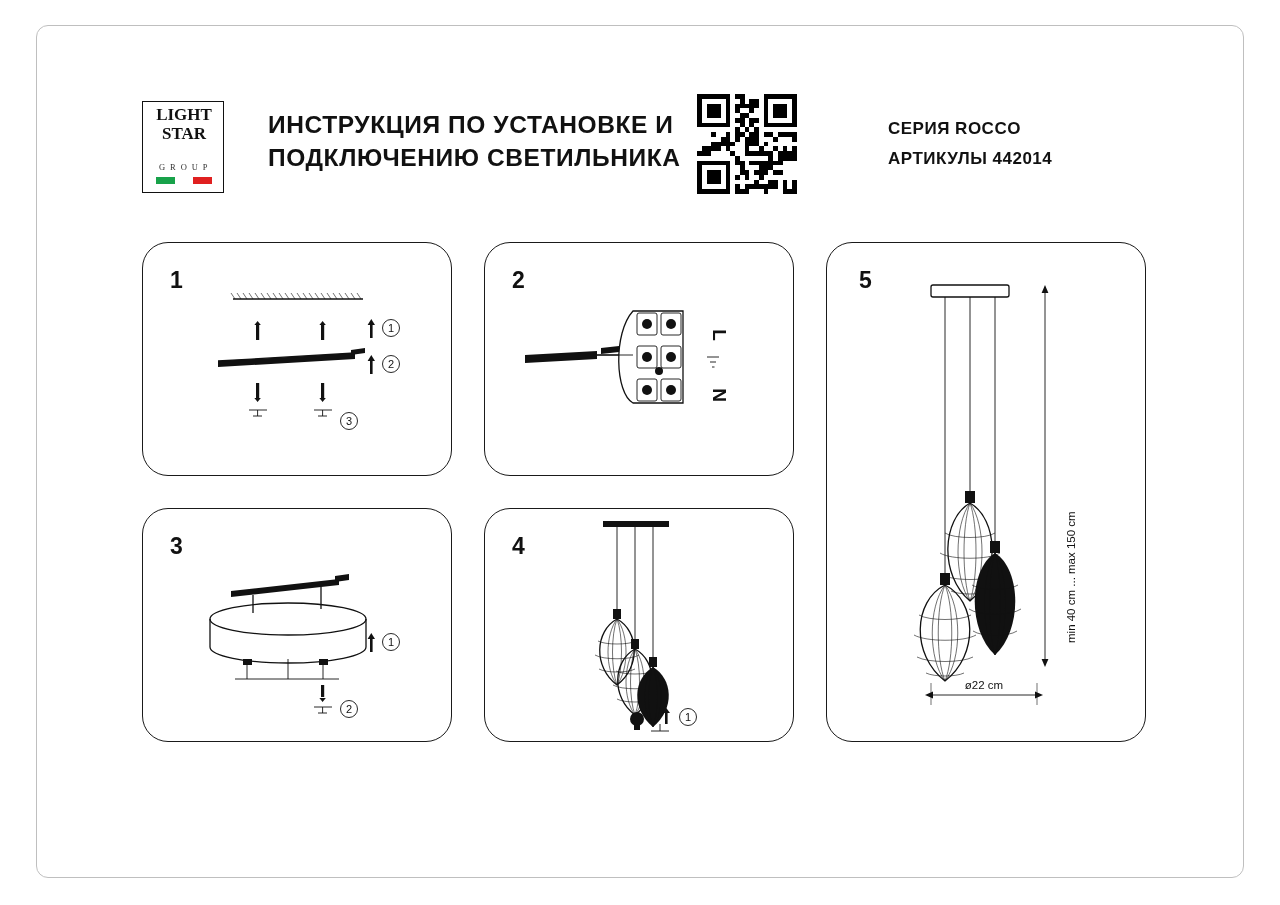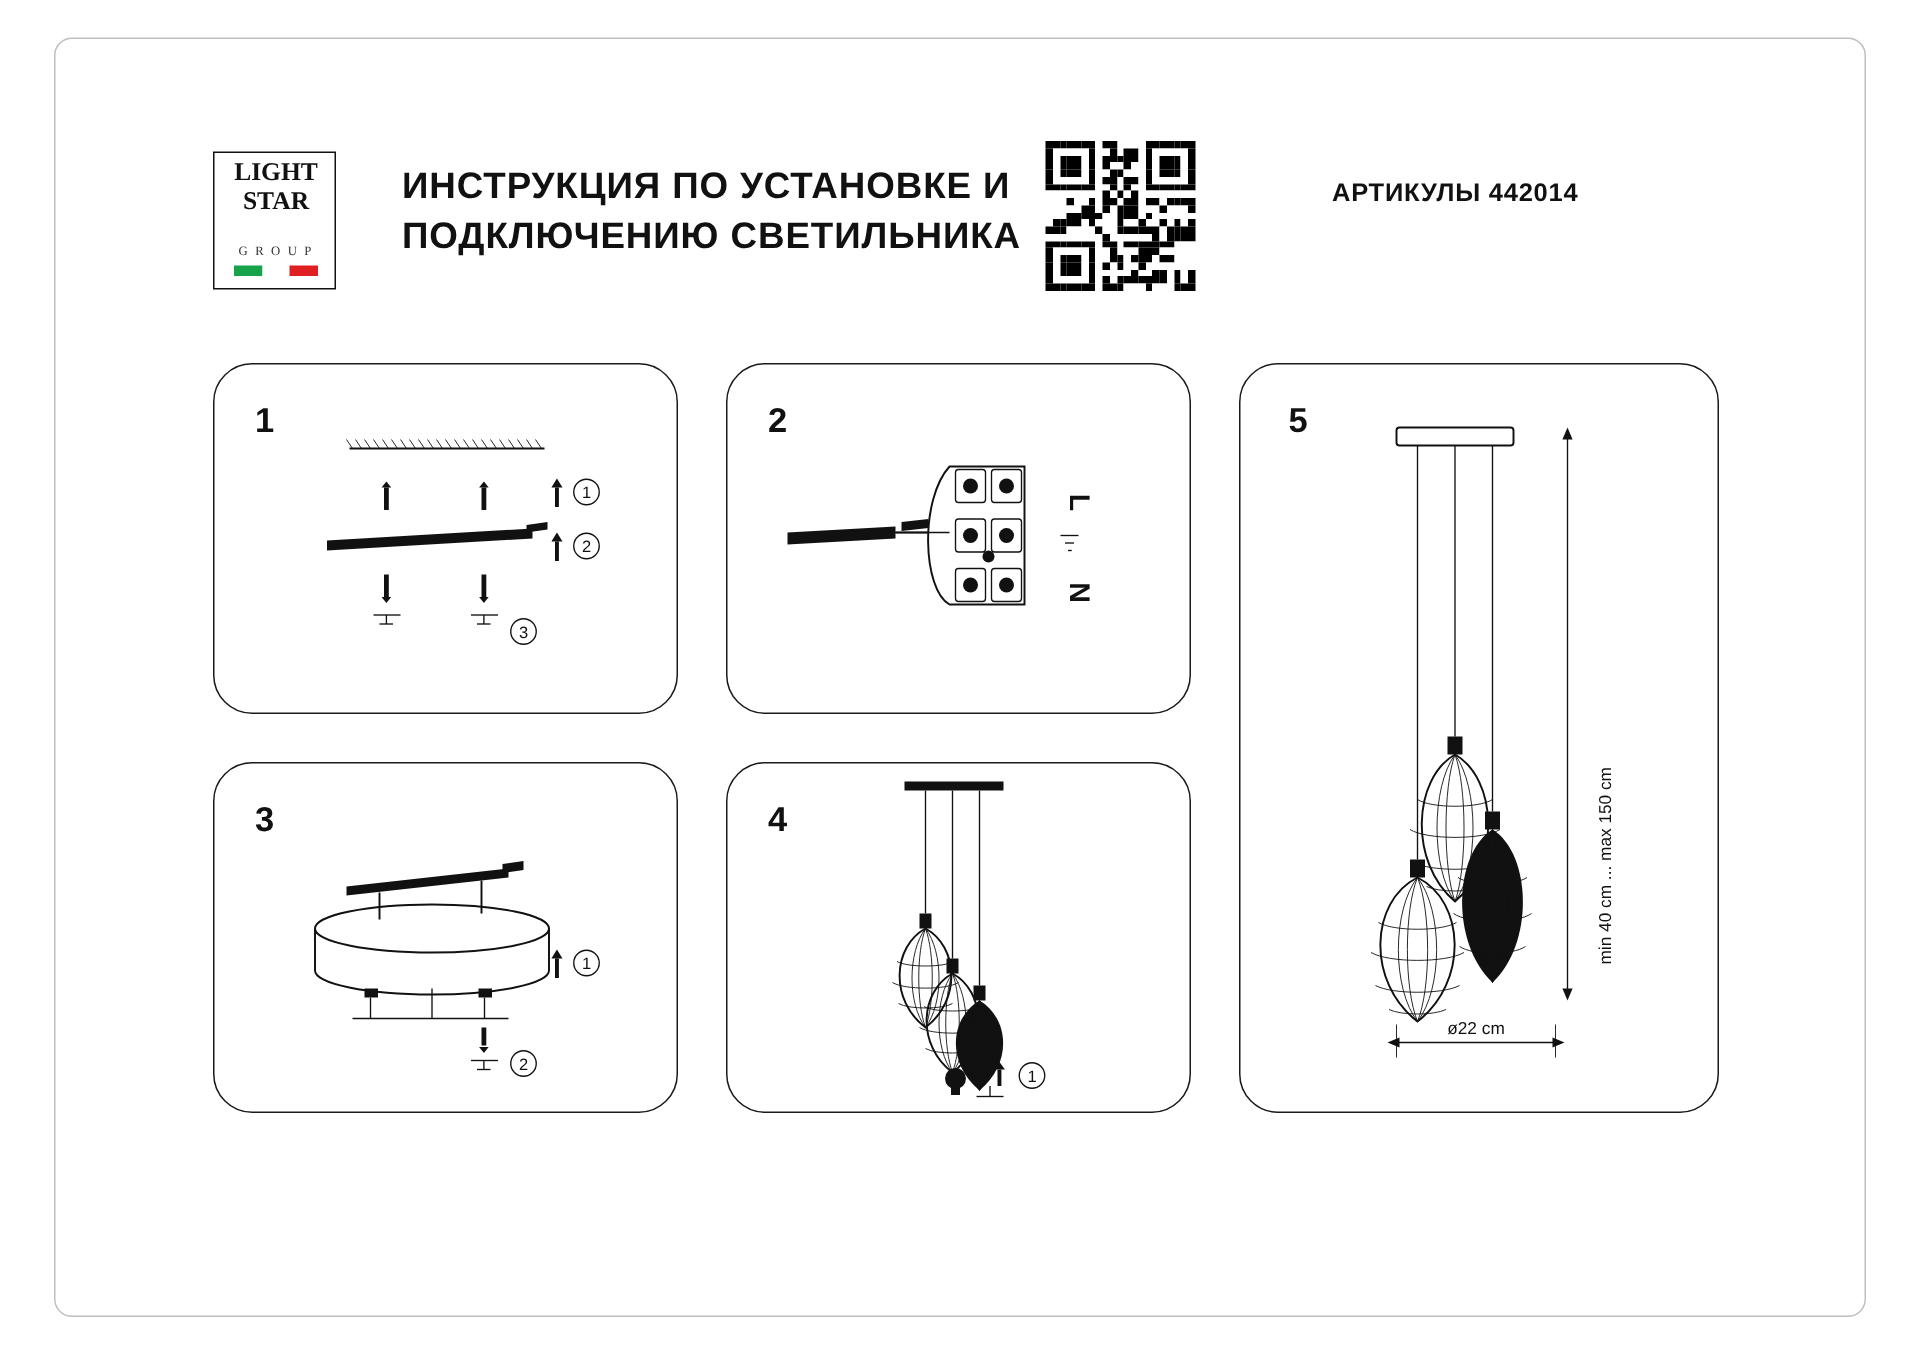--- a/index.html
+++ b/index.html
@@ -632,20 +632,21 @@
         <i style="background: rgb(0, 0, 0);"></i>
         <i style="background: rgb(255, 255, 255);"></i>
         <i style="background: rgb(255, 255, 255);"></i>
         <i style="background: rgb(255, 255, 255);"></i>
         <i style="background: rgb(0, 0, 0);"></i>
         <i style="background: rgb(0, 0, 0);"></i>
         <i style="background: rgb(0, 0, 0);"></i>
       </div>
 
     <div id="series-block">
+      <div id="series-line">СЕРИЯ ROCCO</div>
       <div id="art-line">АРТИКУЛЫ 442014</div>
     </div>
   </div>
 
   <div class="panel" id="panel1">
     <div class="panel-num">1</div>
     <svg width="310" height="234" viewBox="0 0 310 234">
 
       <line class="stroke" x1="90" y1="56" x2="220" y2="56"></line>
       <g class="hair">

